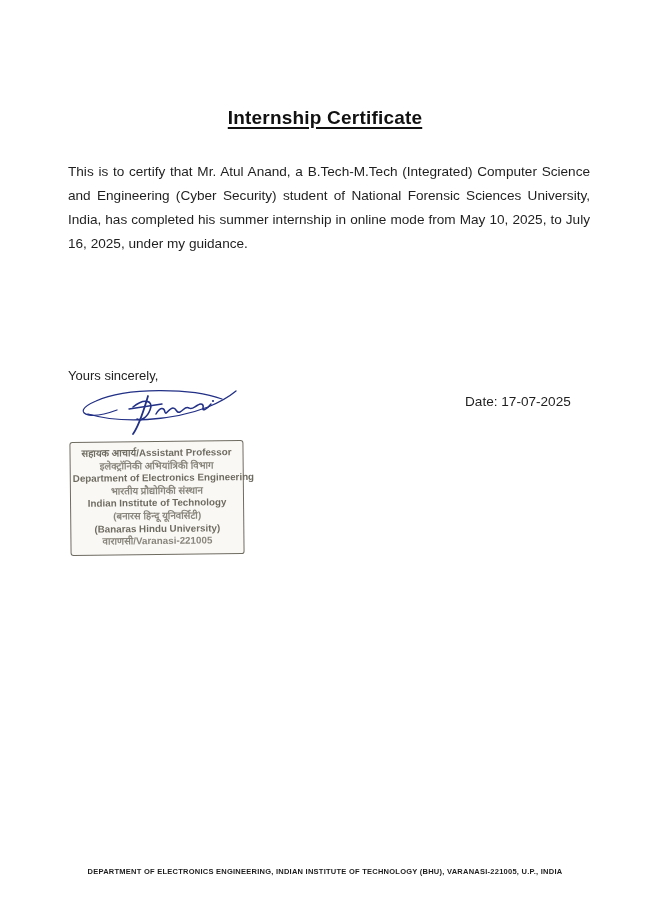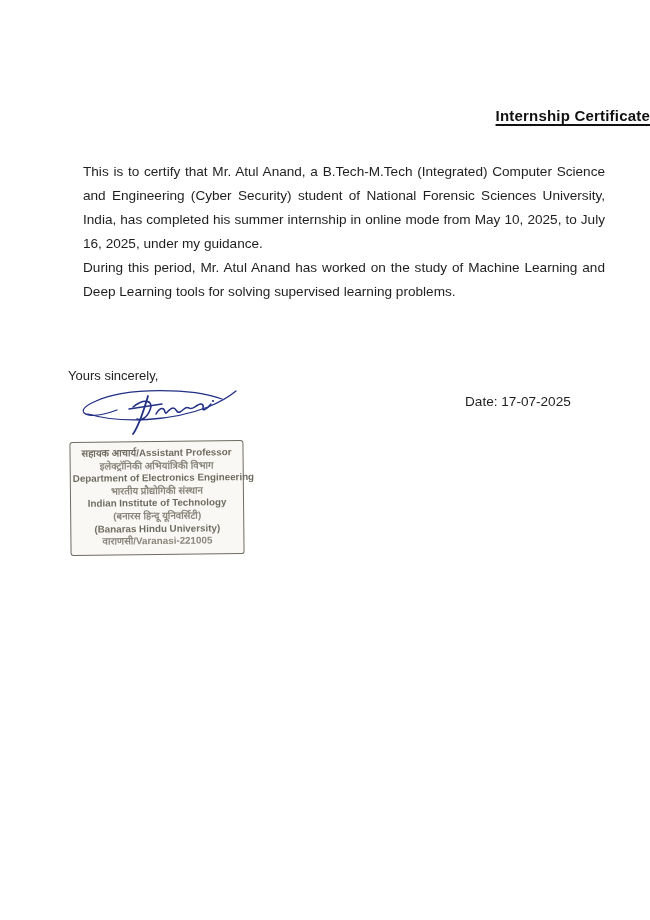--- a/index.html
+++ b/index.html
@@ -15,41 +15,40 @@
     margin: 0 auto;
     background: #ffffff;
     overflow: hidden;
     color: #1f1f1f;
   }
   .title {
     position: absolute;
     top: 107px;
     left: 0;
     width: 100%;
-    text-align: right;
-    font-size: 15px;
+    text-align: center;
+    font-size: 19px;
     font-weight: bold;
     color: #111;
     letter-spacing: 0.2px;
   }
   .title span {
     text-decoration: underline;
     text-decoration-thickness: 2px;
     text-underline-offset: 3px;
   }
   .body-text {
     position: absolute;
     top: 160px;
     left: 68px;
     width: 522px;
     font-size: 13.6px;
     line-height: 24px;
     text-align: justify;
     color: #1f1f1f;
-    margin-left: 15px;
   }
   .body-text p { margin: 0; }
   .closing {
     position: absolute;
     top: 368px;
     left: 68px;
     font-size: 13px;
   }
   .date {
     position: absolute;
@@ -100,21 +99,20 @@
 <body>
 
 <div class="page">
 
   <div class="title">
     <span>Internship Certificate</span>
   </div>
 
   <div class="body-text">
     <p>This is to certify that Mr. Atul Anand, a B.Tech-M.Tech (Integrated) Computer Science and Engineering (Cyber Security) student of National Forensic Sciences University, India, has completed his summer internship in online mode from May 10, 2025, to July 16, 2025, under my guidance.</p>
-    <p>During this period, Mr. Atul Anand has worked on the study of Machine Learning and Deep Learning tools for solving supervised learning problems.</p>
   </div>
 
   <div class="closing">Yours sincerely,</div>
 
   <div class="date">Date: 17-07-2025</div>
 
   <div class="signature" style="color: rgb(34, 48, 134);">
     <svg viewBox="0 0 165 55" fill="none" stroke="currentColor" stroke-linecap="round">
       <path stroke-width="1.3" d="M148 16 C118 5 52 4 22 18 C8 24 5 30 15 32 C24 33.5 35 30 43 27"></path>
       <path stroke-width="1.3" d="M14 31 C48 41 98 38 134 24 C146 19 156 13 162 8"></path>
@@ -130,14 +128,15 @@
     <div class="stamp-line">सहायक आचार्य/Assistant Professor</div>
     <div class="stamp-line">इलेक्ट्रॉनिकी अभियांत्रिकी विभाग</div>
     <div class="stamp-line">Department of Electronics Engineering</div>
     <div class="stamp-line">भारतीय प्रौद्योगिकी संस्थान</div>
     <div class="stamp-line">Indian Institute of Technology</div>
     <div class="stamp-line">(बनारस हिन्दू यूनिवर्सिटी)</div>
     <div class="stamp-line">(Banaras Hindu University)</div>
     <div class="stamp-line">वाराणसी/Varanasi-221005</div>
   </div>
 
+  <div class="footer">DEPARTMENT OF ELECTRONICS ENGINEERING, INDIAN INSTITUTE OF TECHNOLOGY (BHU), VARANASI-221005, U.P., INDIA</div>
 
 </div>
 
 </body></html>

